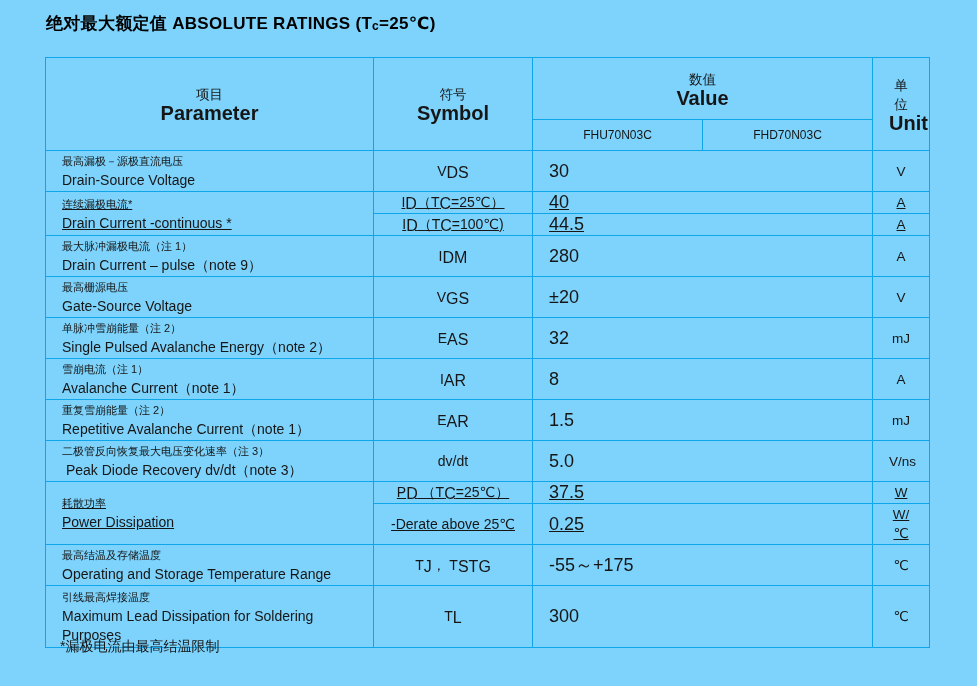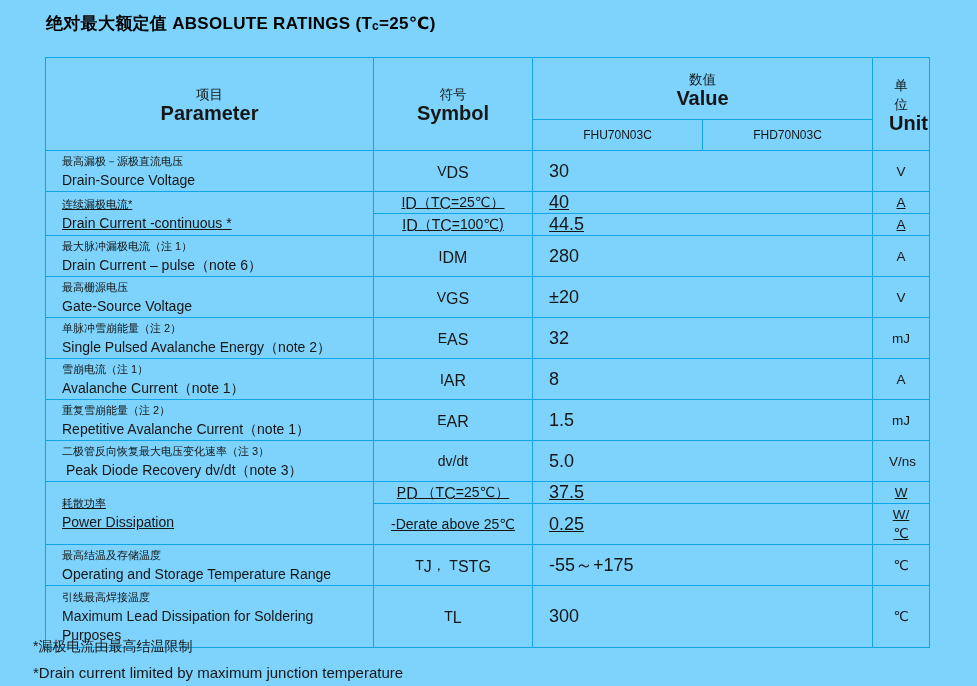--- a/index.html
+++ b/index.html
@@ -50,21 +50,21 @@
   td.param .cn { font-size: 11px; line-height: 19px; white-space: pre-wrap; }
   td.param .en { font-size: 14px;  line-height: 19px; white-space: pre-wrap; }
   td.sym  { text-align: center; font-size: 14px; line-height: 19px; }
   td.val  { text-align: left; font-size: 18px; line-height: 19px; }
   td.unit { text-align: center; font-size: 13.5px; line-height: 19px; padding: 1px 2px; }
   tr.two-line   { height: 40px; }
   tr.sub-line   { height: 22px; text-decoration: underline; }
   tr.three-line { height: 62px; }
   sub { font-size: 16px; vertical-align: -2px; line-height: 0; }
   .doc-title sub { font-size: 12px; vertical-align: -1px; }
-  .footnotes { position: absolute; left: 33px; top: 637px; }
+  .footnotes { position: absolute; left: 60px; top: 637px; }
   .footnote-cn { font-size: 14px; line-height: 18px; margin-bottom: 9px; }
   .footnote-en { font-size: 15px; line-height: 18px; }
 </style>
 </head>
 <body>
 
 <div class="page">
 
   <div class="doc-title">
     <span>绝对最大额定值</span>
@@ -124,21 +124,21 @@
           <td class="unit">A</td>
         </tr>
         <tr class="sub-line">
           <td class="sym">I<sub>D</sub>（T<sub>C</sub>=100℃)</td>
           <td class="val" colspan="2">44.5</td>
           <td class="unit">A</td>
         </tr>
         <tr class="two-line">
           <td class="param" rowspan="1">
             <div class="cn">最大脉冲漏极电流（注 1）</div>
-            <div class="en">Drain Current – pulse（note 6）</div>
+            <div class="en">Drain Current – pulse（note 9）</div>
           </td>
           <td class="sym">I<sub>DM</sub></td>
           <td class="val" colspan="2">280</td>
           <td class="unit">A</td>
         </tr>
         <tr class="two-line">
           <td class="param" rowspan="1">
             <div class="cn">最高栅源电压</div>
             <div class="en">Gate-Source Voltage</div>
           </td>
@@ -212,16 +212,15 @@
           </td>
           <td class="sym">T<sub>L</sub></td>
           <td class="val" colspan="2">300</td>
           <td class="unit">℃</td>
         </tr>
       </tbody>
   </table>
 
   <div class="footnotes">
     <div class="footnote-cn">*漏极电流由最高结温限制</div>
-    <div class="footnote-en">*Drain current limited by maximum junction temperature</div>
   </div>
 
 </div>
 
 </body></html>

